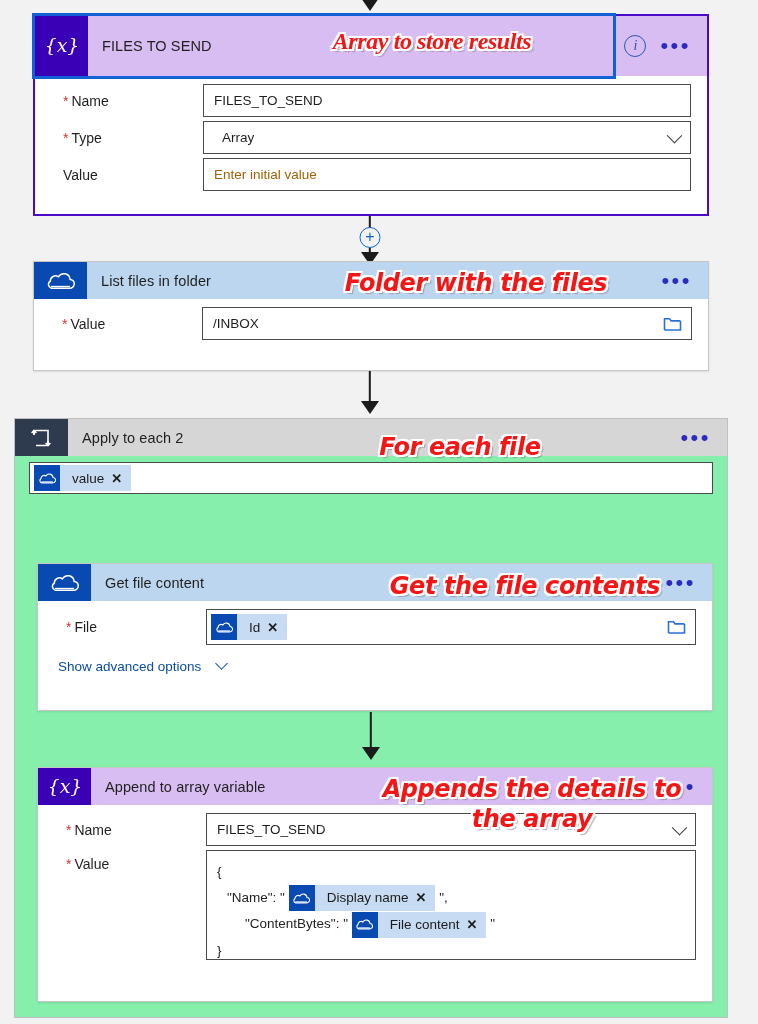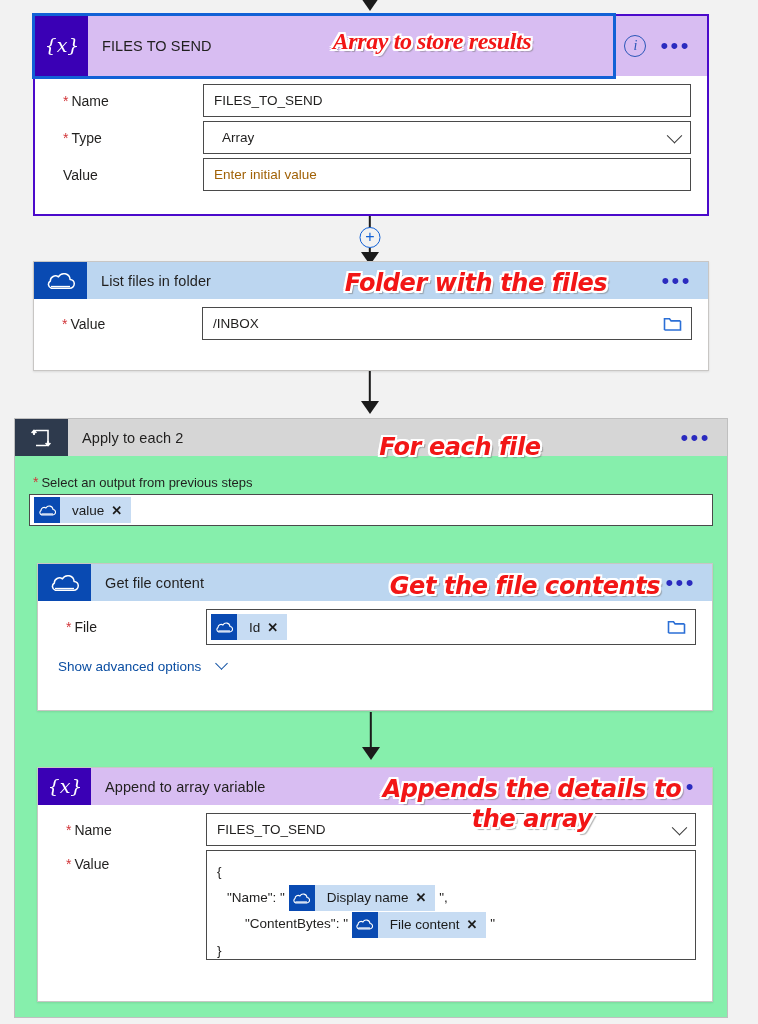--- a/index.html
+++ b/index.html
@@ -352,21 +352,20 @@
           <path d="M19 19.5l0-4.5M16.6 17l2.4 2.6 2.4-2.6" fill="none" stroke="#ffffff" stroke-width="1.6"></path>
         </svg>
       </div>
       <div class="head-title">Apply to each 2</div>
       <div class="head-actions">
         <div class="ellipsis">•••</div>
       </div>
     </div>
 
     <div style="padding:6px 14px 0 14px;">
-      <div class="scope-sub req">Select an output from previous steps</div>
       <div class="field" style="height:32px; padding:0 4px;">
         <span class="token">
           <span class="t-ic">
             <svg width="17" height="13" viewBox="0 0 28 20">
               <path d="M8.2 17.2h14.4a4.4 4.4 0 0 0 .5-8.8 6.3 6.3 0 0 0-11.7-2.6A5.2 5.2 0 0 0 3.3 10a4 4 0 0 0 1 7.2z" fill="none" stroke="#ffffff" stroke-width="1.8"></path>
               <path d="M4 15.5h19" stroke="#ffffff" stroke-width="1.5" fill="none"></path>
             </svg>
           </span>
           <span class="t-tx">value</span>
           <span class="t-x">✕</span>

